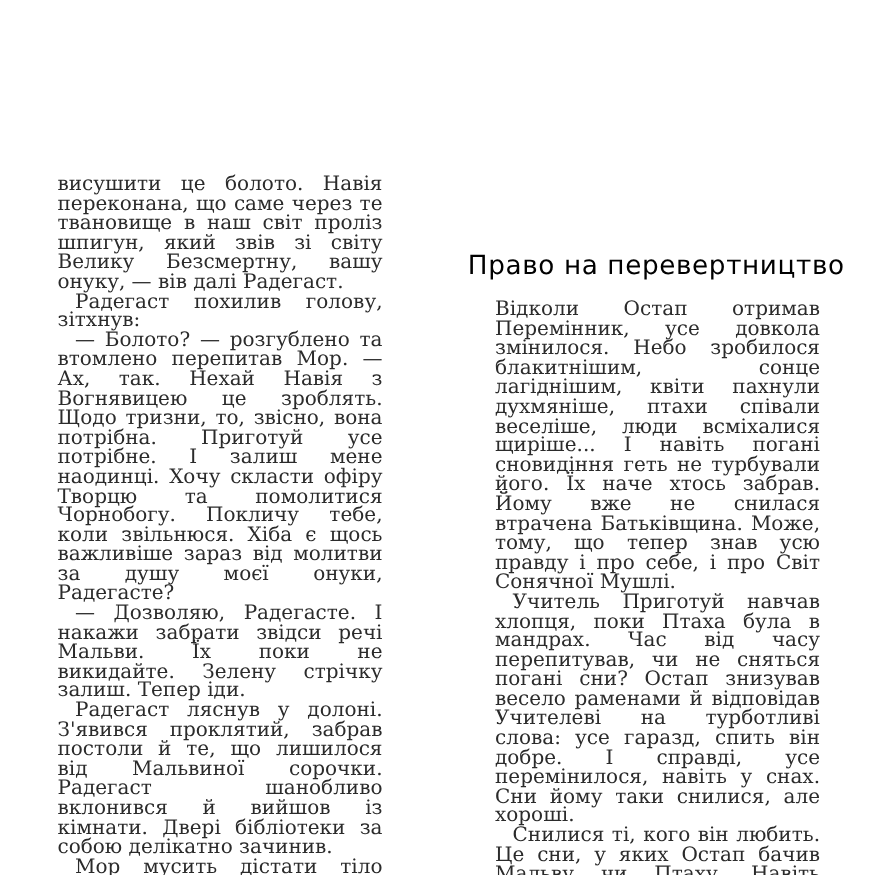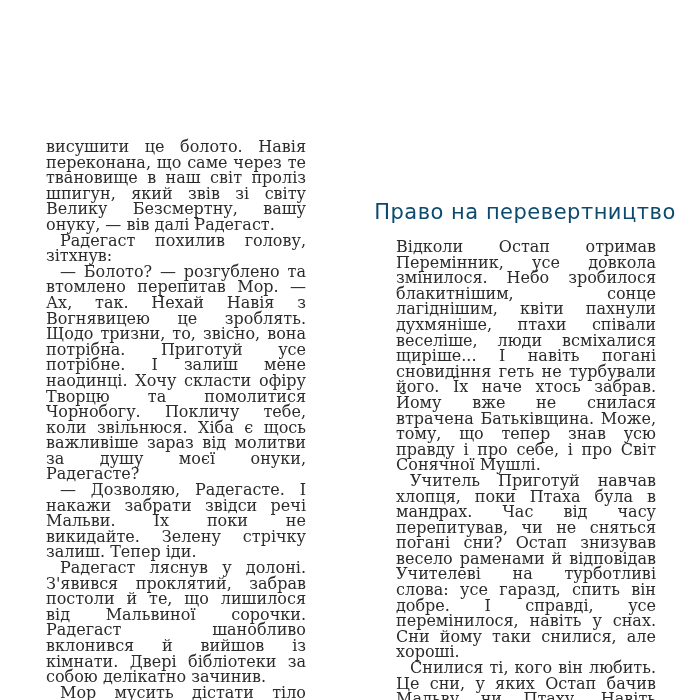--- a/index.html
+++ b/index.html
@@ -8,21 +8,21 @@
   .page { position: absolute; top: 0; height: 700px; }
   .page-left { left: 0; width: 350px; }
   .page-right { left: 350px; width: 350px; }
   .text-block { position: absolute; width: 260px; font-size: 16px; line-height: 15.6px; text-align: justify; }
   .page-left .text-block { left: 46px; top: 139px; }
   .page-right .text-block { left: 46px; top: 239px; }
   .text-block p { margin: 0; text-indent: 0; text-align-last: left; }
   .text-block p.indent { text-indent: 14px; }
   .chapter-title { position: absolute; left: 0; width: 350px; top: 186px; text-align: center;
                    font-family: "DejaVu Sans", "Liberation Sans", sans-serif; font-size: 21px;
-                   letter-spacing: 0.5px; color: #0c4a6e; font-weight: normal; }
+                   letter-spacing: 0.5px; color: #000000; font-weight: normal; }
   .page-number { position: absolute; left: 0; width: 350px; top: 564px; text-align: center;
                  font-size: 8.5px; color: #333; }
 </style>
 </head>
 <body>
 
 <div class="page page-left">
   <div class="text-block">
     <p>висушити це болото. Навія переконана, що саме через те твановище в наш світ проліз шпигун, який звів зі світу Велику Безсмертну, вашу онуку, — вів далі Радегаст.</p>
     <p class="indent">Радегаст похилив голову, зітхнув:</p>

